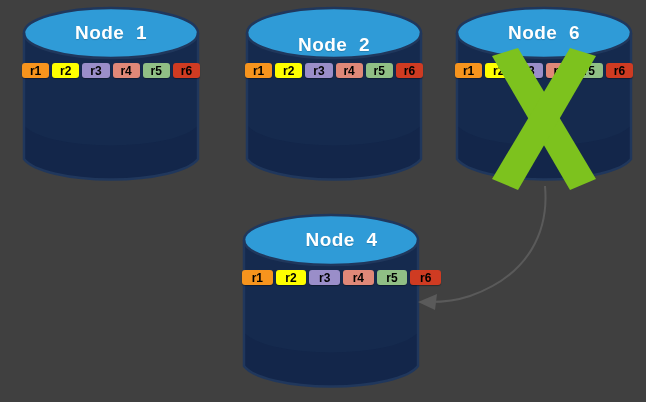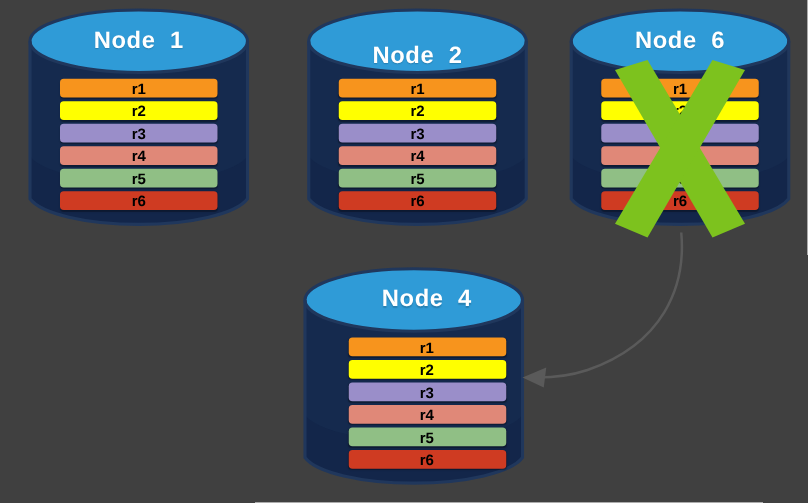--- a/index.html
+++ b/index.html
@@ -38,21 +38,20 @@
     letter-spacing: 0.5px;
     white-space: pre;
     text-shadow: 0 1px 1px rgba(0,0,0,0.18);
     pointer-events: none;
   }
   .rows {
     position: absolute;
     left: 0;
     width: 100%;
     display: flex;
-    flex-direction: column;
     align-items: center;
     gap: 3px;
   }
   .row {
     position: relative;
     border-radius: 3px;
     height: 15px;
     display: flex;
     align-items: center;
     justify-content: center;

